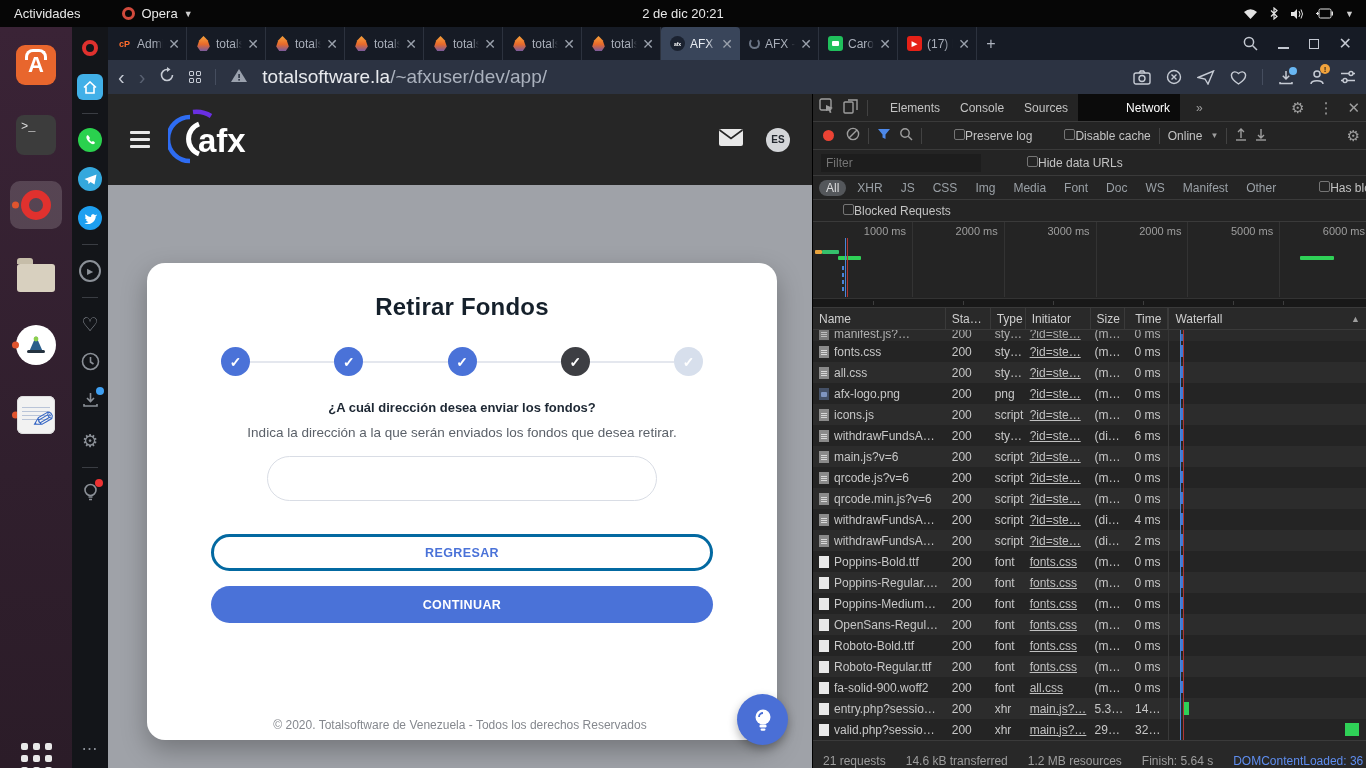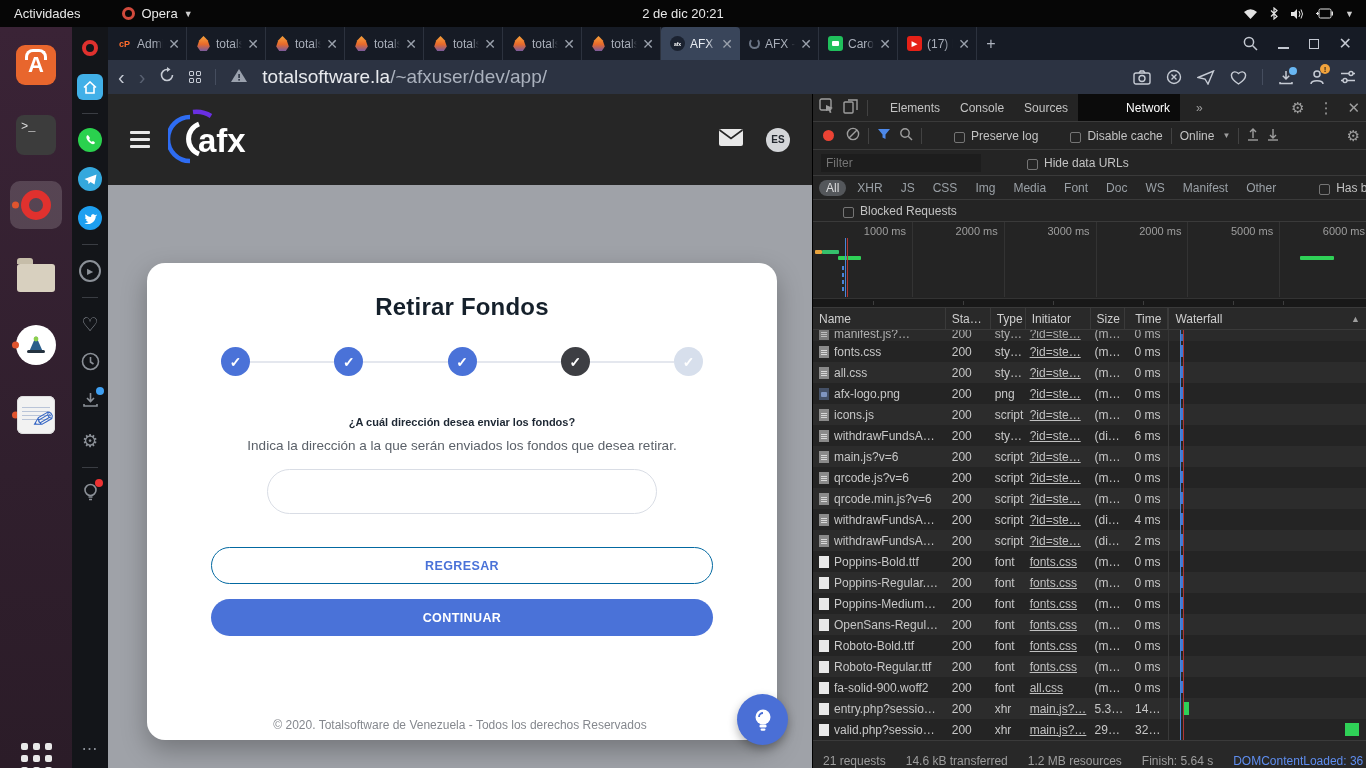--- a/index.html
+++ b/index.html
@@ -124,27 +124,27 @@
   .card{position:absolute;left:39px;top:169px;width:630px;height:477px;background:#fff;border-radius:18px;
     box-shadow:0 10px 26px rgba(0,0,0,.28);text-align:center;}
   .card-title{margin-top:30px;font-size:24px;font-weight:bold;color:#15202b;letter-spacing:.2px;}
   .stepper{display:flex;align-items:center;margin:26px 74px 0 74px;}
   .step{width:29px;height:29px;min-width:29px;border-radius:50%;display:flex;align-items:center;justify-content:center;
     color:#fff;font-size:14px;font-weight:bold;}
   .step.done{background:#4a72d8;}
   .step.current{background:#3d3e43;}
   .step.pending{background:#d7dfec;}
   .step-line{flex:1;height:2px;background:#e4e7ee;}
-  .question{margin-top:40px;font-size:11px;font-weight:bold;color:#1d2733;}
+  .question{margin-top:24px;font-size:13px;font-weight:bold;color:#1d2733;}
   .hint{margin-top:10px;font-size:13.5px;color:#5b6169;}
   .addr-input{display:block;margin:16px auto 0 auto;width:390px;height:45px;border:1px solid #d9dde5;
     border-radius:24px;outline:none;font-size:14px;padding:0 18px;color:#333;background:#fff;}
   .btn{display:block;margin:0 auto;width:502px;height:37px;border-radius:19px;font-size:12.5px;font-weight:bold;
     letter-spacing:.4px;cursor:pointer;display:flex;align-items:center;justify-content:center;}
-  .btn-outline{margin-top:33px;border:1px solid #0369a1;color:#4a72d8;background:#fff;}
+  .btn-outline{margin-top:33px;border:3px solid #0369a1;color:#4a72d8;background:#fff;}
   .btn-primary{margin-top:15px;border:none;background:#4a72d8;color:#fff;}
   .page-footer{position:absolute;left:0;right:0;top:624px;text-align:center;font-size:12px;color:#85888e;}
   .fab{position:absolute;left:629px;top:600px;width:51px;height:51px;border-radius:50%;background:#4a6fd6;
     box-shadow:0 4px 10px rgba(0,0,0,.3);display:flex;align-items:center;justify-content:center;cursor:pointer;}
 
   
   .devtools{width:554px;height:674px;background:#242424;border-left:1px solid #000;color:#c3c3c3;
     font-size:12px;position:relative;}
   .dt-row{display:flex;align-items:center;border-bottom:1px solid #3a3a3a;padding:0 6px;gap:8px;}
   .dt-row1{height:28px;}
@@ -160,21 +160,21 @@
   .checkbox{width:11px;height:11px;border:1px solid #757575;border-radius:2px;min-width:11px;cursor:pointer;}
   .dd{display:flex;align-items:center;gap:8px;cursor:pointer;}
   .dd-caret{font-size:8px;color:#9e9e9e;}
   .dt-row3{height:26px;}
   .filter-input{width:160px;height:18px;background:#1d1d1d;border:none;color:#f0abfc;font-size:12px;
     padding:0 5px;outline:none;margin-left:2px;}
   .dt-row4{height:24px;gap:0;}
   .pill{padding:1px 7px;margin-right:4px;cursor:pointer;color:#9aa0a6;white-space:nowrap;}
   .pill.active{background:#54575b;color:#dcdcdd;border-radius:9px;}
   .dt-row4 .cb-wrap{margin-left:8px;}
-  .cb-wrap{display:flex;align-items:flex-end;gap:6px;white-space:nowrap;padding-left:24px;}
+  .cb-wrap{display:flex;align-items:flex-start;white-space:nowrap;padding-left:24px;}
   .dt-row5{height:22px;}
 
   .dt-timeline{height:86px;border-bottom:1px solid #3a3a3a;position:relative;overflow:hidden;}
   .tl-grid{position:absolute;top:0;bottom:10px;width:1px;background:#333;}
   .tl-label{position:absolute;top:3px;width:84px;text-align:right;font-size:11px;color:#9e9e9e;}
   .tl-bar{position:absolute;height:4px;border-radius:1px;}
   .tl-vline{position:absolute;top:16px;bottom:10px;width:1px;}
   .tl-dash{position:absolute;width:2px;height:4px;background:#4a84d8;}
   .tl-film{position:absolute;left:0;right:0;bottom:0;height:9px;background:#181818;border-top:1px solid #333;}
   .tl-film i{position:absolute;top:2px;bottom:2px;width:1px;background:#3d3d3d;}

